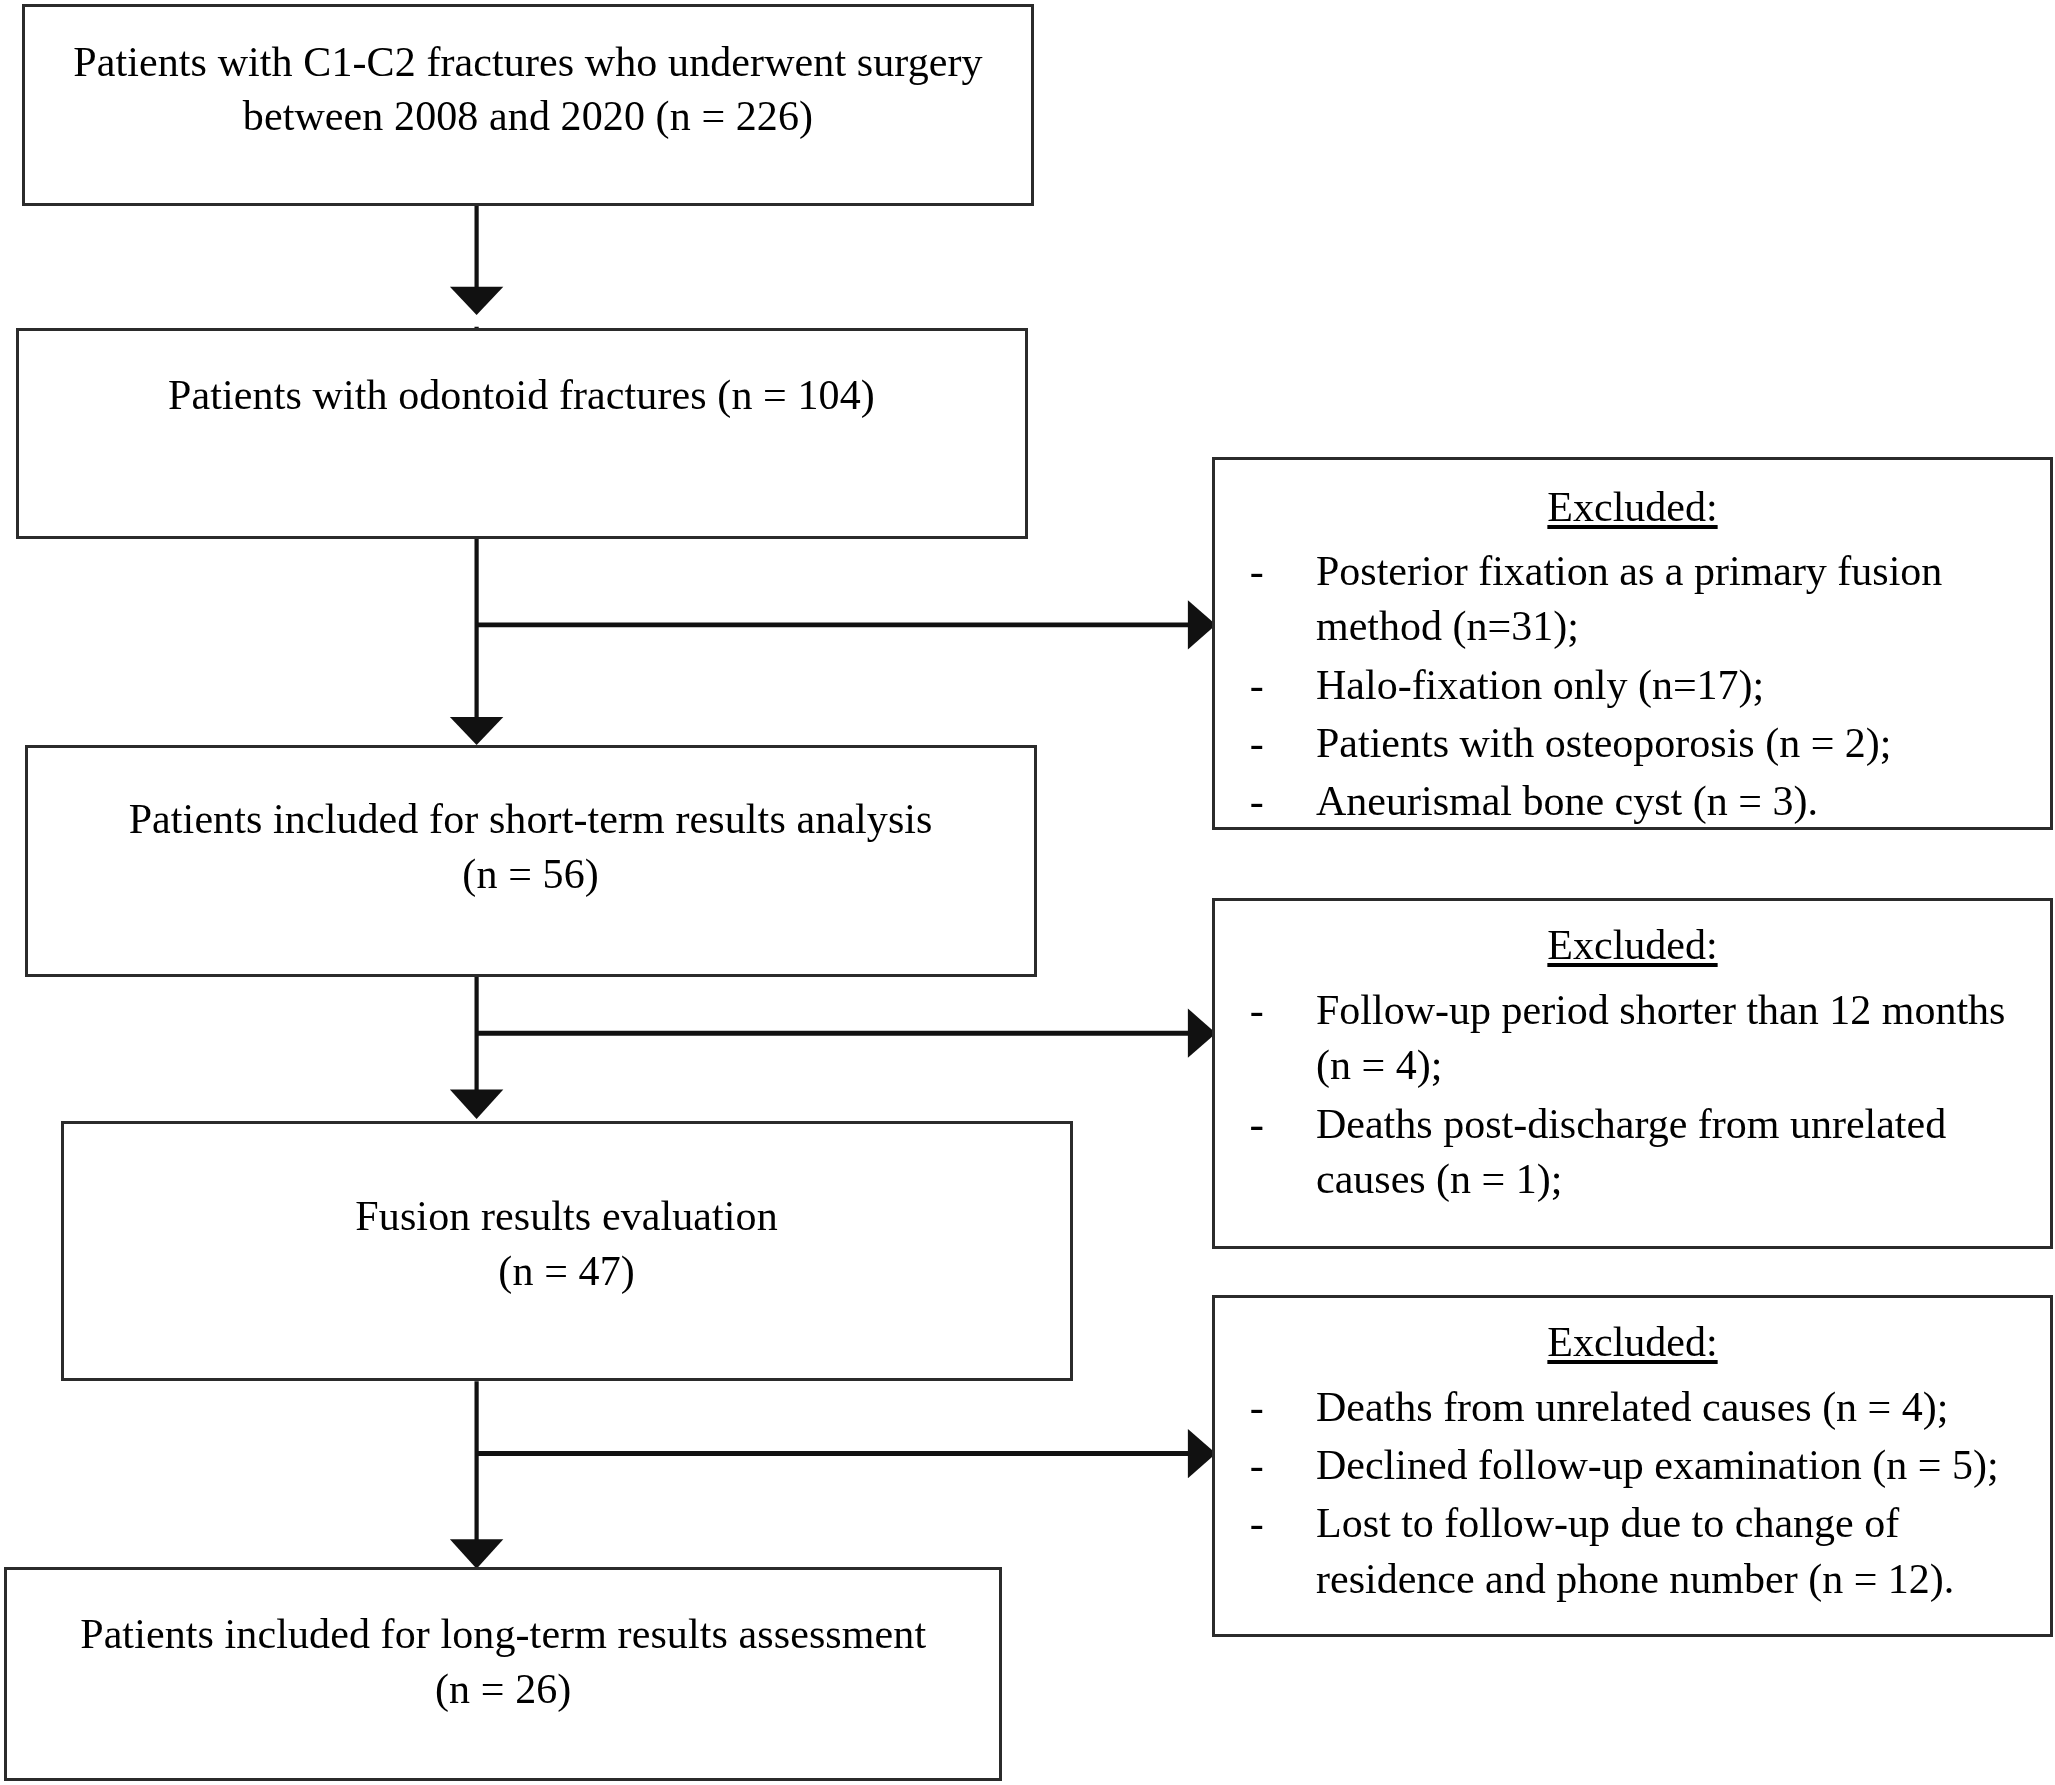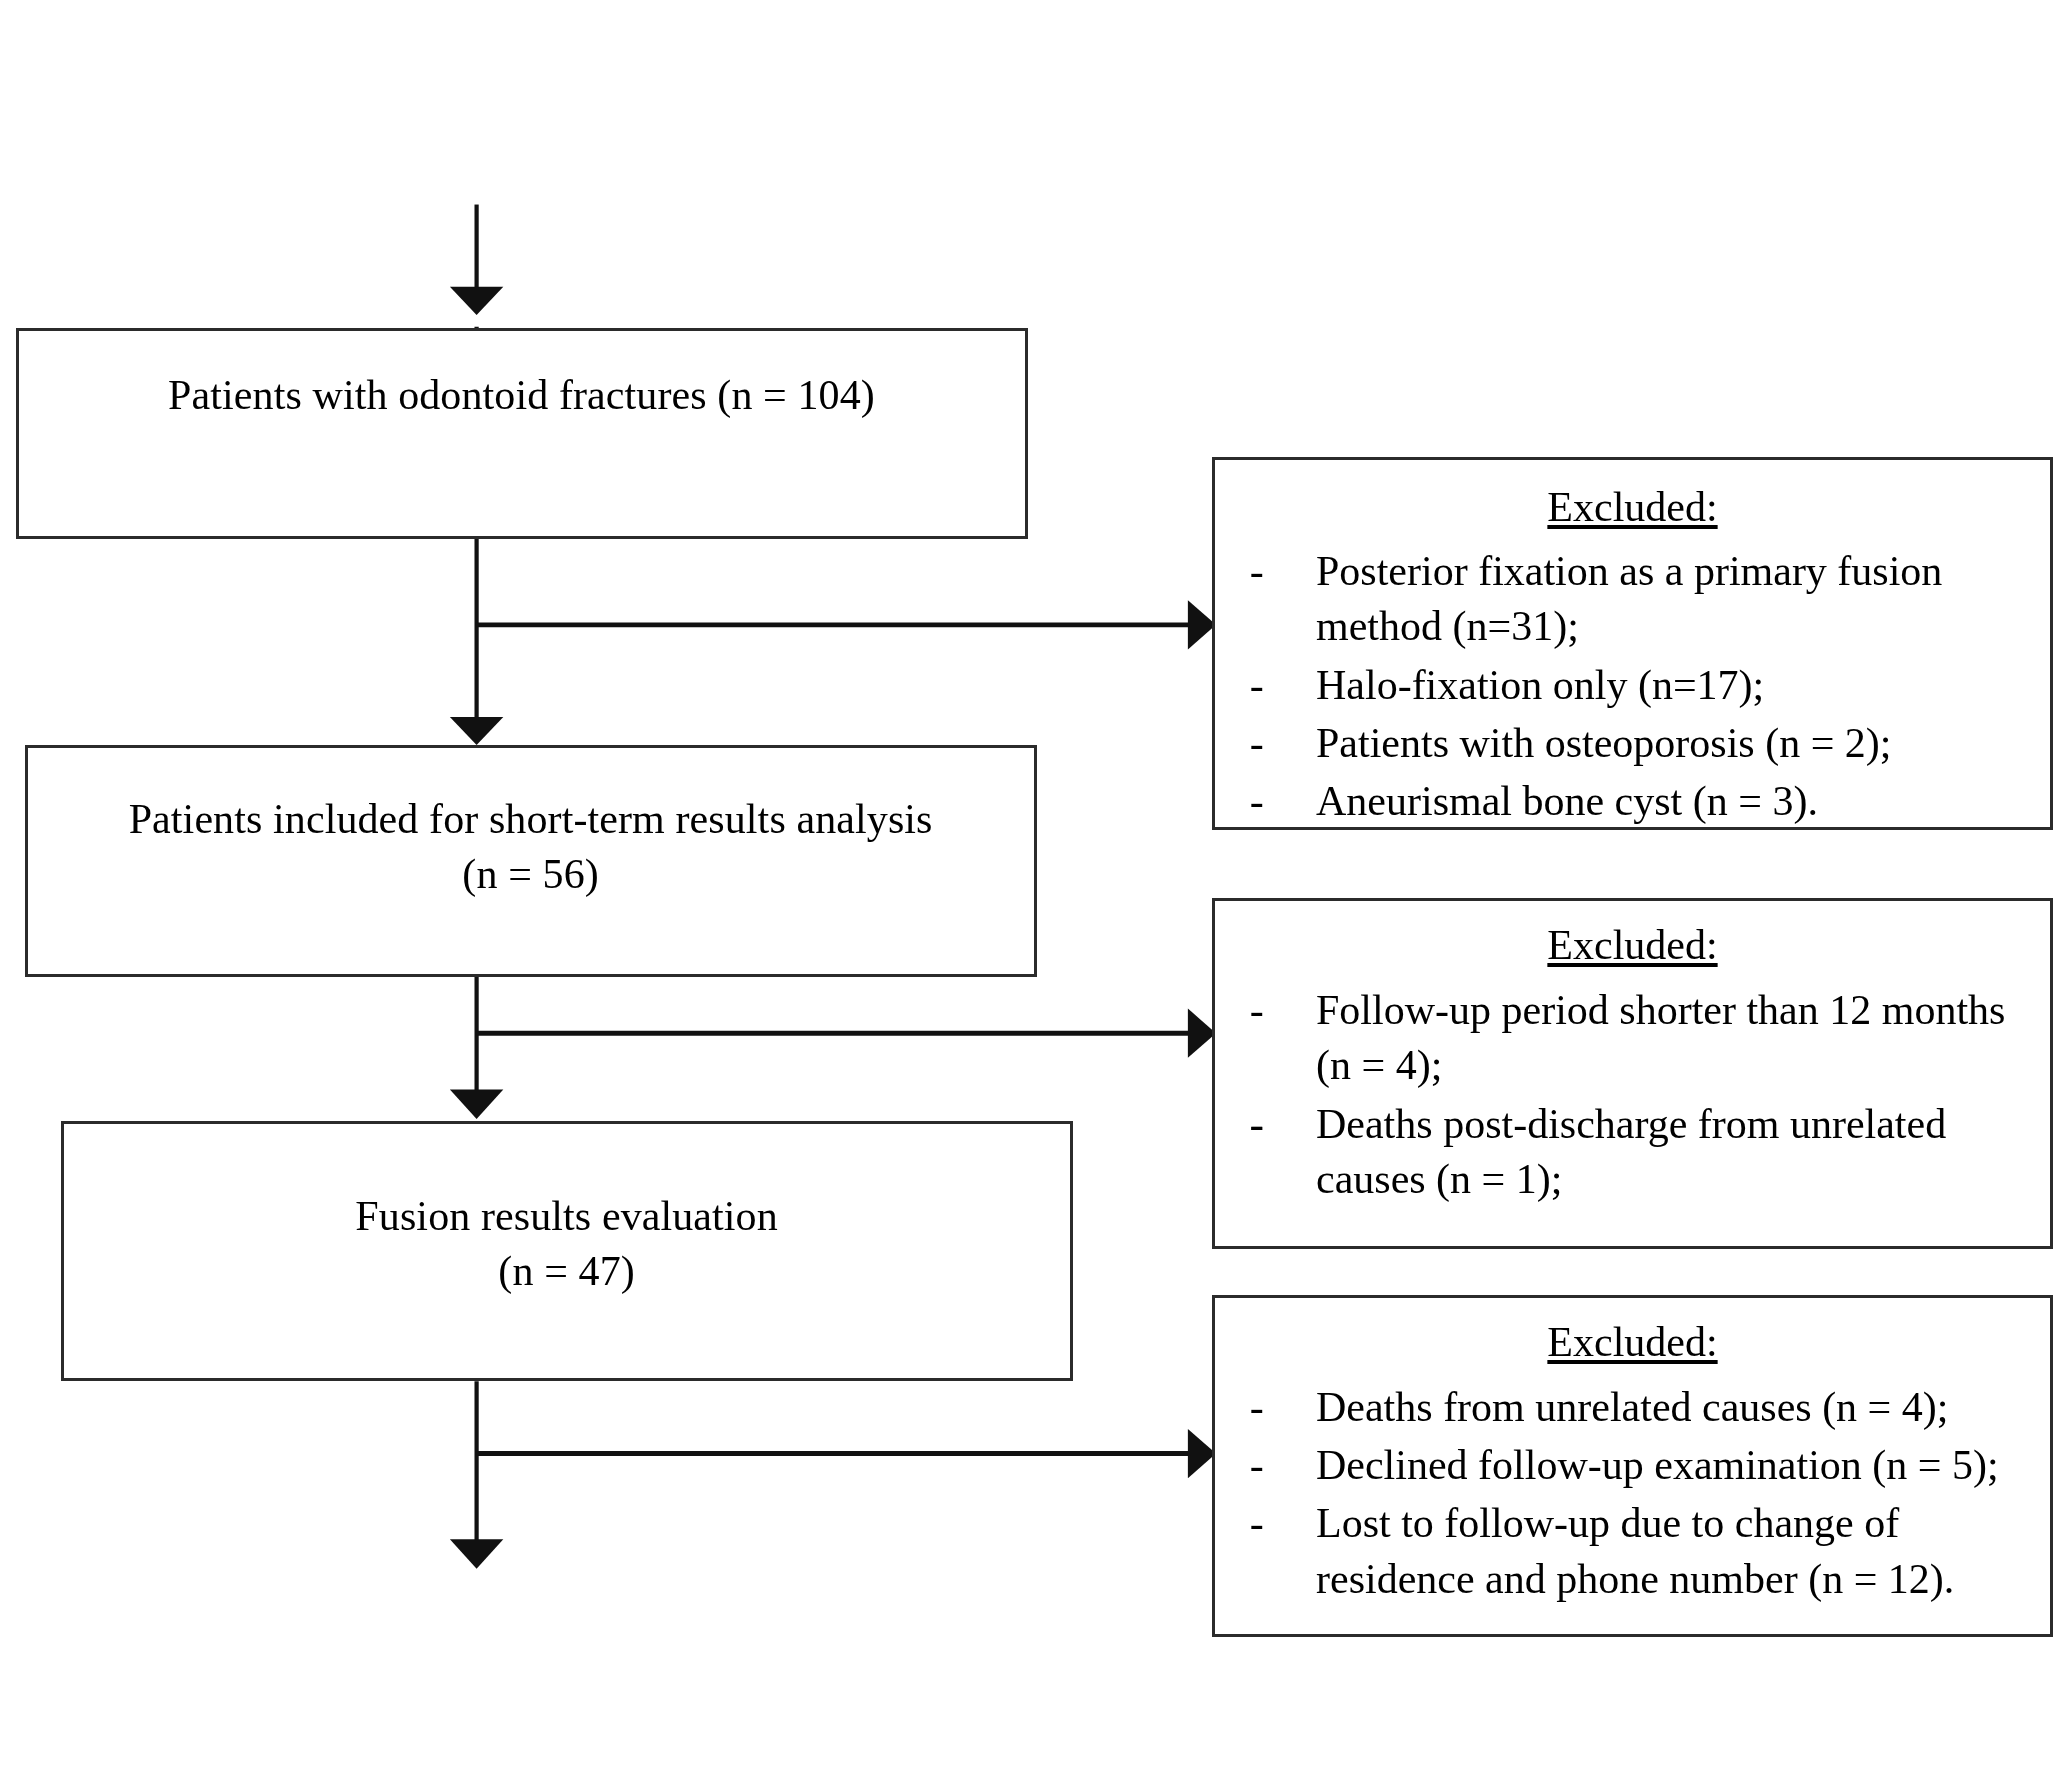--- a/index.html
+++ b/index.html
@@ -117,35 +117,43 @@
       <line x1="678" y1="1965" x2="678" y2="2200" stroke="#111111" stroke-width="6"></line>
       <path d="M640,2190 L716,2190 L678,2232 z" fill="#111111"></path>
     </g>
 
     <g>
       <line x1="678" y1="2068" x2="1700" y2="2068" stroke="#111111" stroke-width="7"></line>
       <path d="M1690,2033 L1690,2103 L1730,2068 z" fill="#111111"></path>
     </g>
   </svg>
 
+  <div class="node" style="left:22px; top:3.5px; width:1012px; height:202px;">
+    <div class="node-text" style="top:28px;">Patients with C1-C2 fractures who underwent surgery
+between 2008 and 2020 (n = 226)</div>
+  </div>
 
   <div class="node" style="left:15.5px; top:328px; width:1012px; height:211px;">
     <div class="node-text" style="top:37px;">Patients with odontoid fractures (n = 104)</div>
   </div>
 
   <div class="node" style="left:24.6px; top:745px; width:1012px; height:232px;padding-left:35px;">
     <div class="node-text" style="top:44px;">Patients included for short-term results analysis
 (n = 56)</div>
   </div>
 
   <div class="node" style="left:24.6px; top:1121px; width:1012px; height:260px;margin-left:36px;">
     <div class="node-text" style="top:65px;">Fusion results evaluation
 (n = 47)</div>
   </div>
 
+  <div class="node" style="left:4.2px; top:1567px; width:998px; height:214px;">
+    <div class="node-text" style="top:37px;">Patients included for long-term results assessment
+(n = 26)</div>
+  </div>
 
   <div class="node" style="left:1212px; top:457px; width:841px; height:373px;">
     <div class="excluded-title" style="top:21px;">Excluded:</div>
     <ul class="excluded-list" style="top:84px;">
       <li>
         <span class="dash">-</span>
         <span>Posterior fixation as a primary fusion method (n=31);</span>
       </li>
       <li>
         <span class="dash">-</span>

